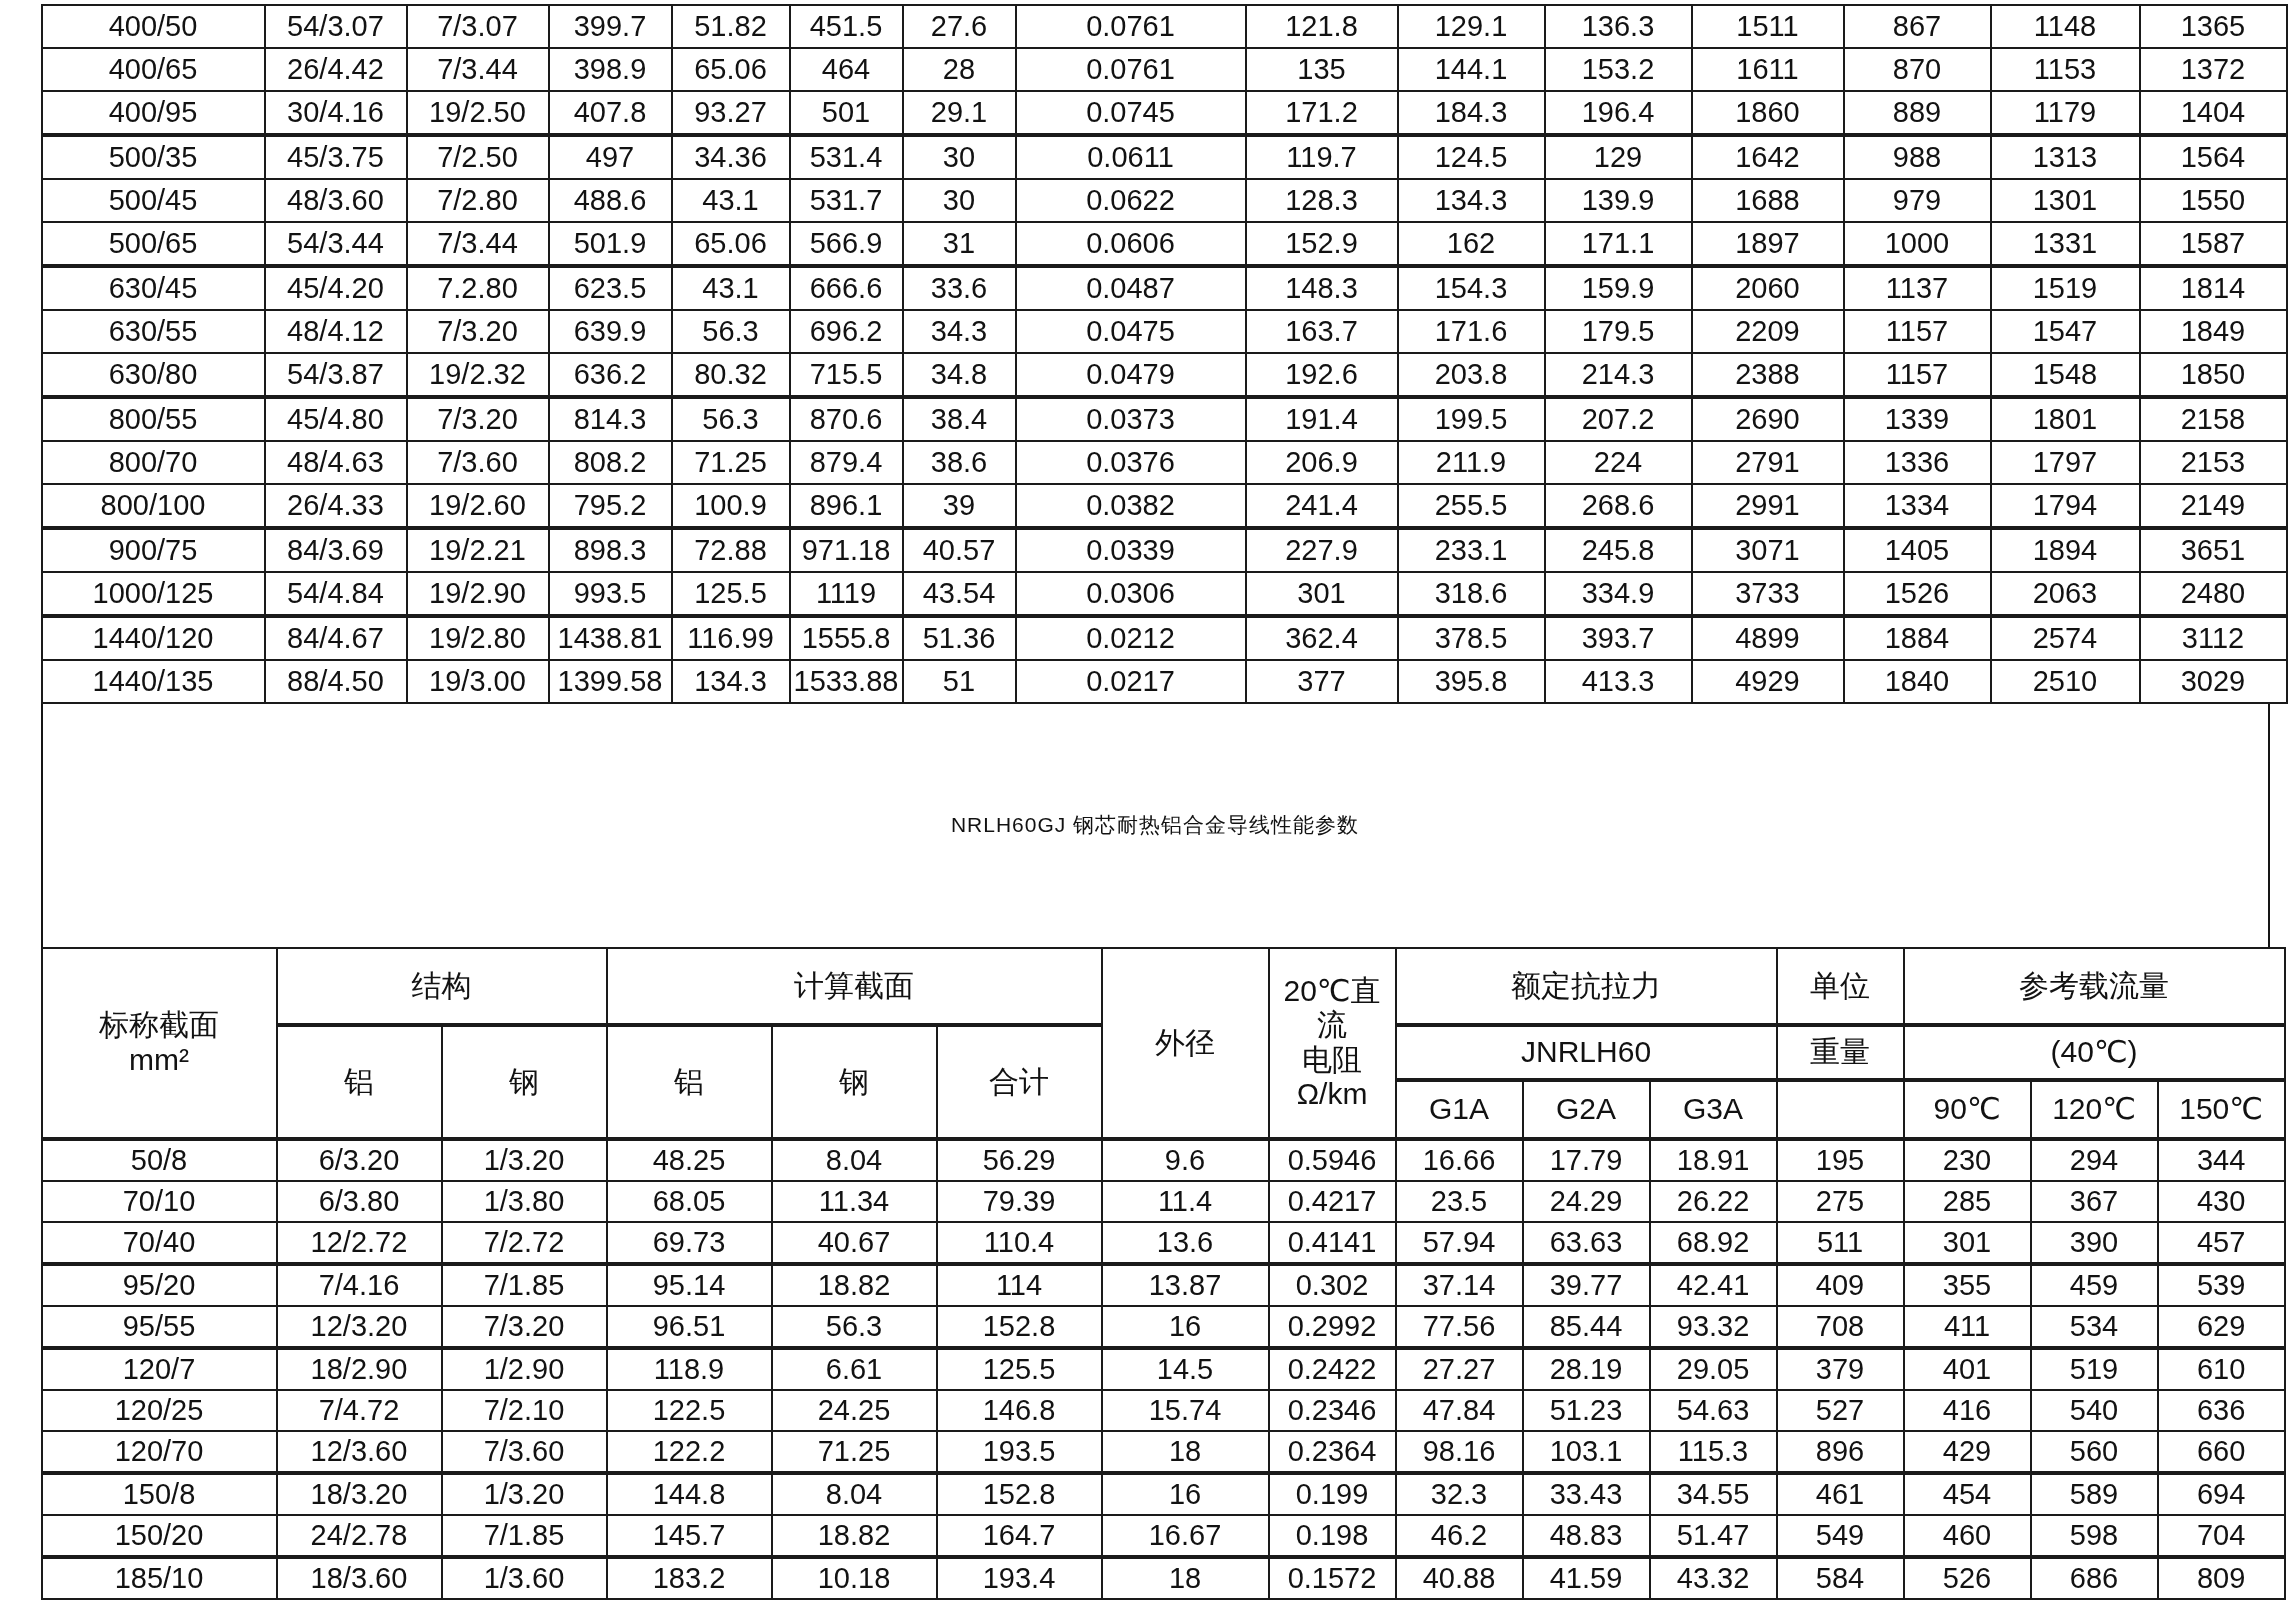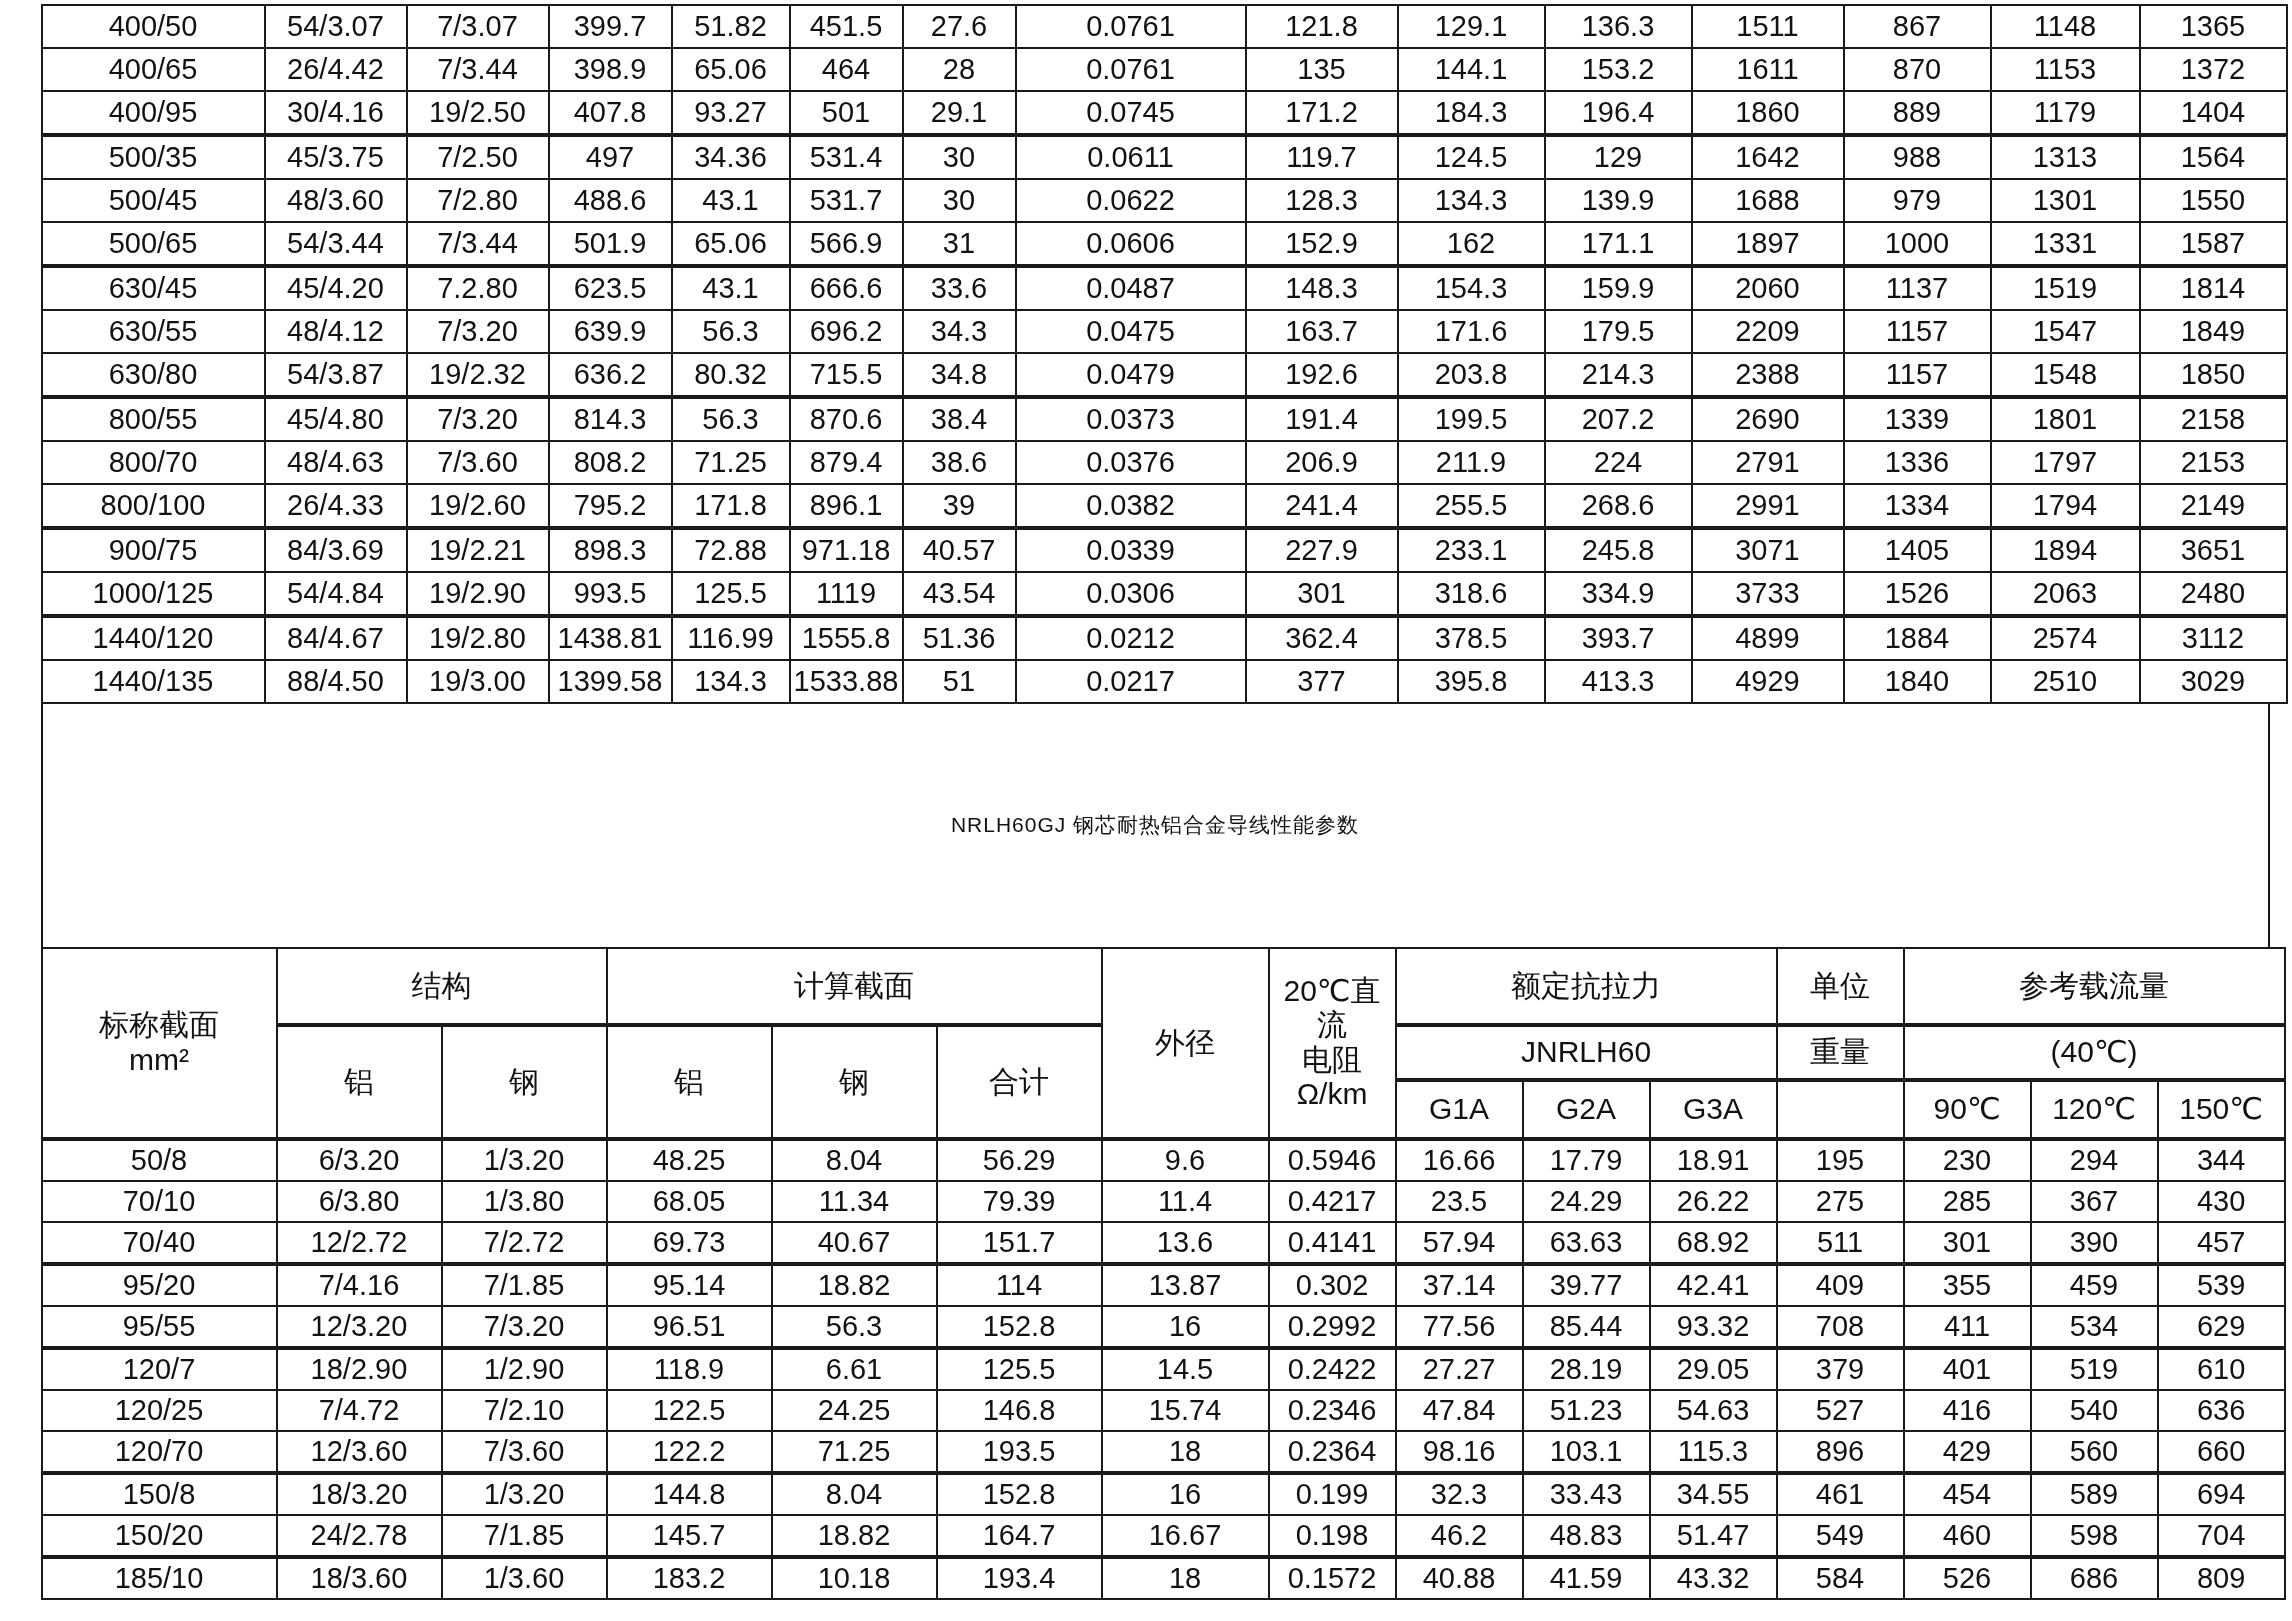--- a/index.html
+++ b/index.html
@@ -240,21 +240,21 @@
           <td>2791</td>
           <td>1336</td>
           <td>1797</td>
           <td>2153</td>
         </tr>
         <tr class="group-end">
           <td>800/100</td>
           <td>26/4.33</td>
           <td>19/2.60</td>
           <td>795.2</td>
-          <td>171.8</td>
+          <td>100.9</td>
           <td>896.1</td>
           <td>39</td>
           <td>0.0382</td>
           <td>241.4</td>
           <td>255.5</td>
           <td>268.6</td>
           <td>2991</td>
           <td>1334</td>
           <td>1794</td>
           <td>2149</td>
@@ -421,21 +421,21 @@
           <td>285</td>
           <td>367</td>
           <td>430</td>
         </tr>
         <tr class="group-end">
           <td>70/40</td>
           <td>12/2.72</td>
           <td>7/2.72</td>
           <td>69.73</td>
           <td>40.67</td>
-          <td>151.7</td>
+          <td>110.4</td>
           <td>13.6</td>
           <td>0.4141</td>
           <td>57.94</td>
           <td>63.63</td>
           <td>68.92</td>
           <td>511</td>
           <td>301</td>
           <td>390</td>
           <td>457</td>
         </tr>

